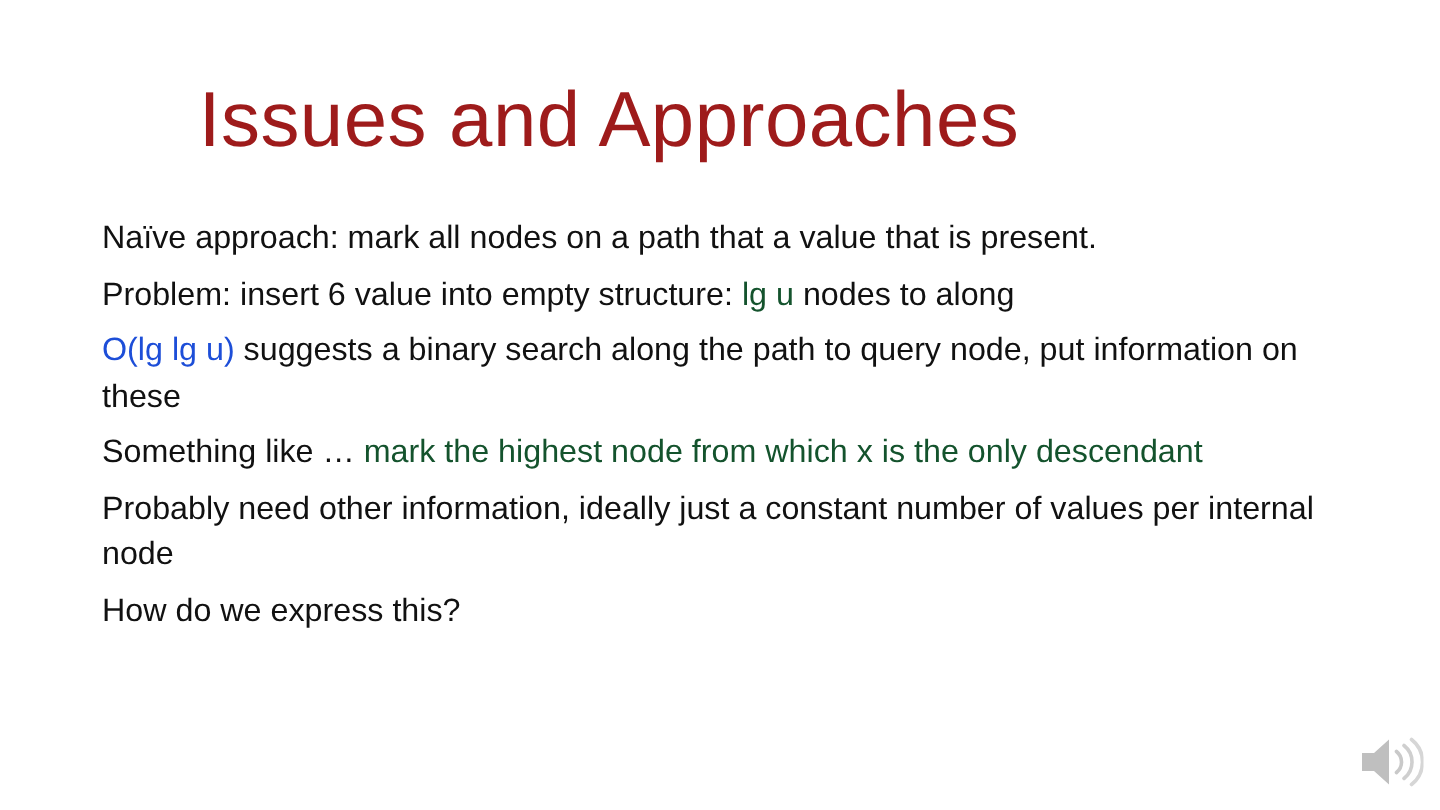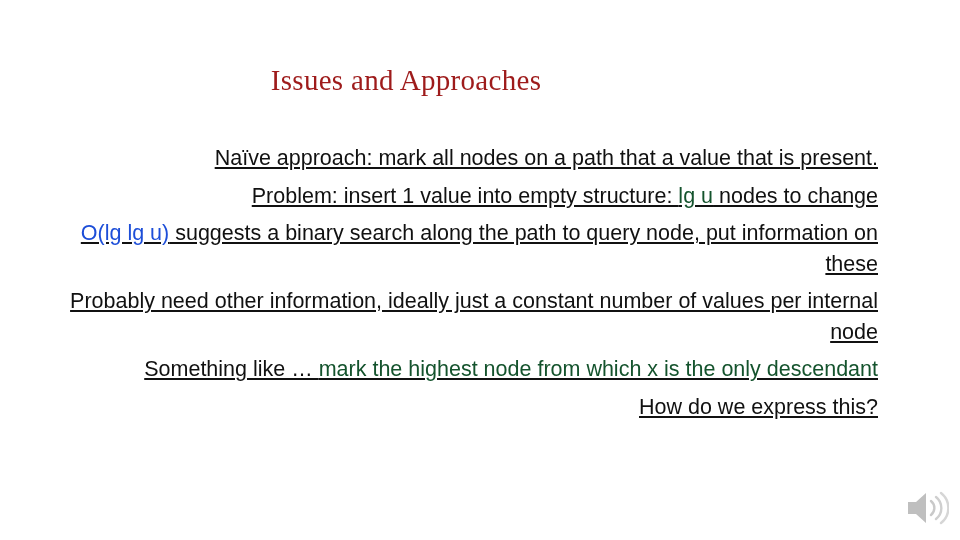--- a/index.html
+++ b/index.html
@@ -18,41 +18,40 @@
     width: 960px;
     height: 540px;
     background: #ffffff;
   }
   .slide-title {
     position: absolute;
     left: 0;
     top: 56px;
     width: 812px;
     text-align: center;
-    font-family: Liberation Serif, serif;
-    font-size: 29px;
+    font-family: Liberation Sans, sans-serif;
+    font-size: 52px;
     line-height: 48px;
     color: #9E1B1B;
     letter-spacing: 0.3px;
     white-space: nowrap;
   }
   .body-block {
     position: absolute;
     left: 68px;
     top: 143px;
     width: 810px;
     font-family: "Liberation Sans", sans-serif;
     font-size: 21.5px;
     color: #111111;
   }
   .para {
     margin: 0 0 7px 0;
     line-height: 30.5px;
-    text-align: right;
-    text-decoration: underline;
+    text-align: left;
   }
   .para:last-child {
     margin-bottom: 0;
   }
   .em-gold {
     color: #14532d;
   }
   .em-red {
     color: #1d4ed8;
   }
@@ -71,27 +70,27 @@
 <body>
 
 <div class="slide">
 
   <div class="slide-title">Issues and Approaches</div>
 
   <div class="body-block">
 
     <p class="para"><span>Naïve approach: mark all nodes on a path that a value that is present.</span></p>
 
-    <p class="para"><span>Problem: insert 1 value into empty structure: </span><span class="em-gold">lg u</span><span> nodes to change</span></p>
+    <p class="para"><span>Problem: insert 6 value into empty structure: </span><span class="em-gold">lg u</span><span> nodes to along</span></p>
 
     <p class="para"><span class="em-red">O(lg lg u)</span><span> suggests a binary search along the path to query node, put information on these</span></p>
 
+    <p class="para"><span>Something like … </span><span class="em-gold">mark the highest node from which x is the only descendant</span></p>
+
     <p class="para"><span>Probably need other information, ideally just a constant number of values per internal node</span></p>
-
-    <p class="para"><span>Something like … </span><span class="em-gold">mark the highest node from which x is the only descendant</span></p>
 
     <p class="para"><span>How do we express this?</span></p>
 
   </div>
 
   <div class="audio-icon">
     <svg width="44" height="38" viewBox="0 0 44 38" aria-hidden="true">
       <path d="M3 13 L11 13 L21 4 L21 34 L11 25 L3 25 Z" fill="#BFBFBF"></path>
       <path d="M26 12 A9 9 0 0 1 26 26" fill="none" stroke="#C9C9C9" stroke-width="2.4" stroke-linecap="round"></path>
       <path d="M31 8 A14 14 0 0 1 31 30" fill="none" stroke="#CFCFCF" stroke-width="2.4" stroke-linecap="round"></path>

